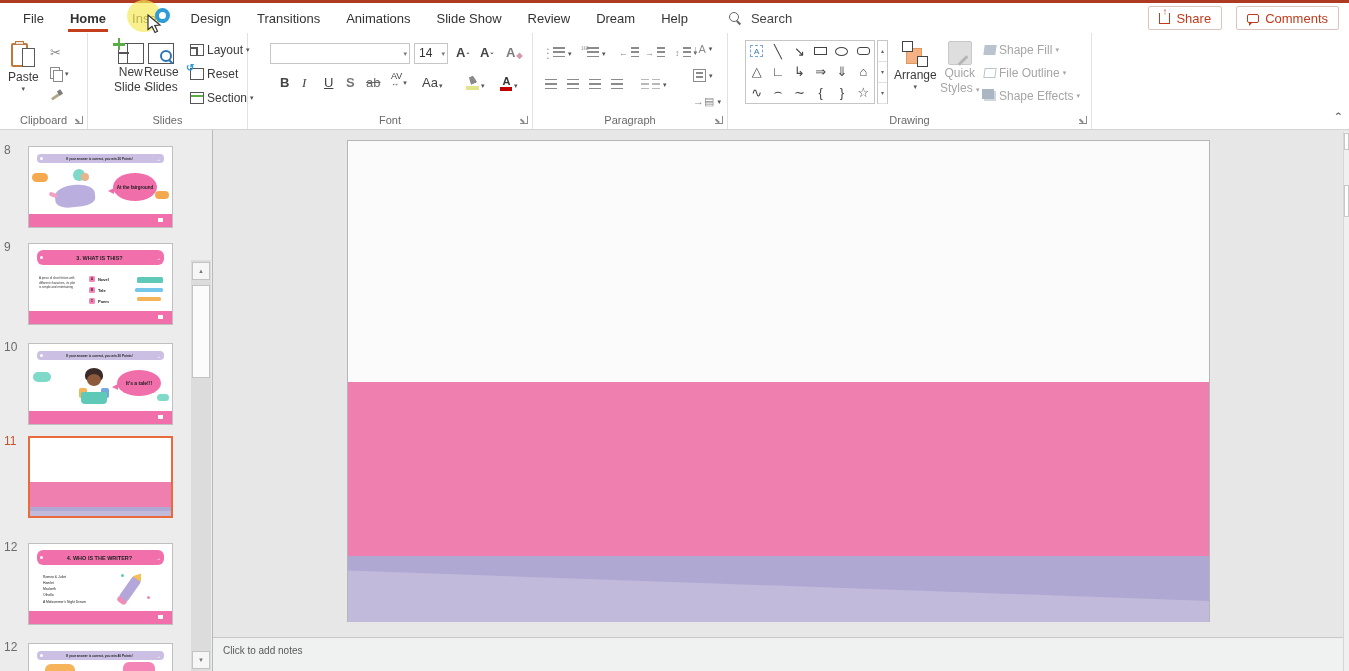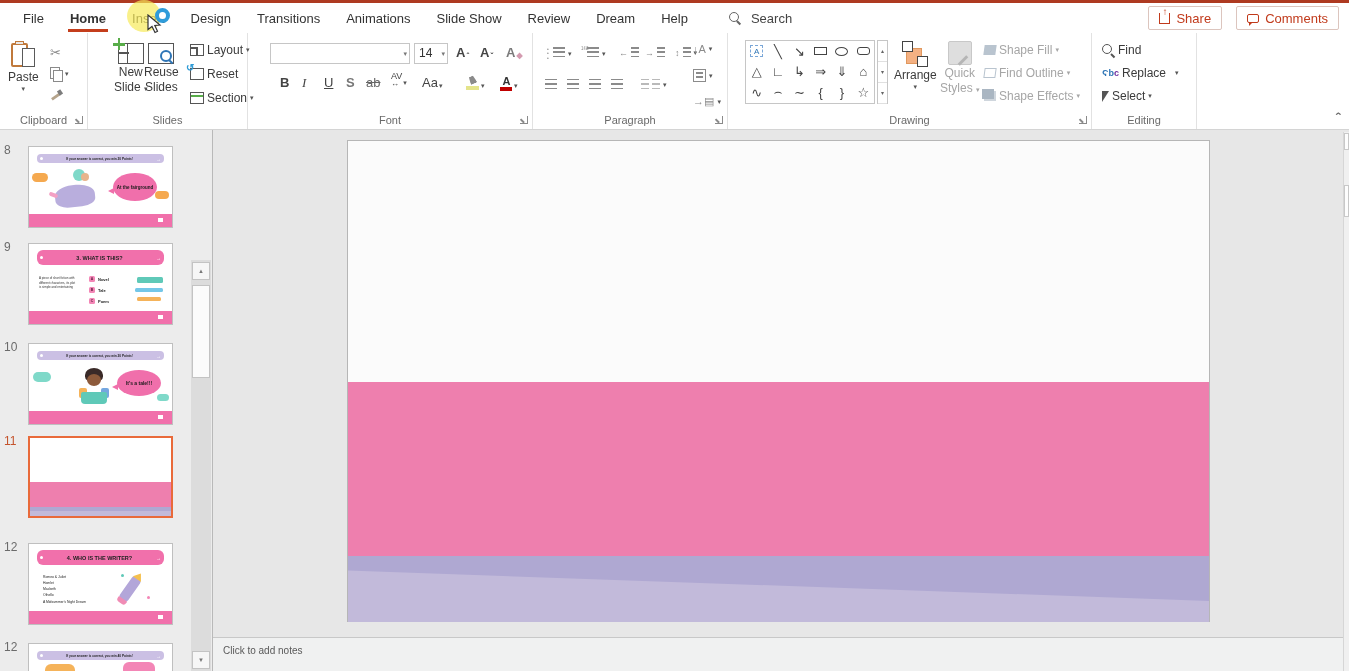--- a/index.html
+++ b/index.html
@@ -420,49 +420,32 @@
         <span>Quick</span>
         <span><span>Styles</span> <span class="dd" style="color:#a6a6a6;">▾</span></span>
       </div>
       <div class="btn gray" style="left:256px;top:10px;">
           <span class="i-sf"></span>
           <span>Shape Fill</span>
           <span class="dd" style="color:#a6a6a6;">▾</span>
         </div>
       <div class="btn gray" style="left:256px;top:33px;">
           <span class="i-so"></span>
-          <span>Find Outline</span>
+          <span>File Outline</span>
           <span class="dd" style="color:#a6a6a6;">▾</span>
         </div>
       <div class="btn gray" style="left:256px;top:56px;">
           <span class="i-se"></span>
           <span>Shape Effects</span>
           <span class="dd" style="color:#a6a6a6;">▾</span>
         </div>
       <span class="glabel">Drawing</span>
       <span class="launcher"></span>
     </div>
 
-    <div class="group" style="left:1092px;width:105px;">
-      <div class="btn" style="left:10px;top:10px;">
-          <span class="i-find"></span>
-          <span>Find</span>
-        </div>
-      <div class="btn" style="left:10px;top:33px;">
-          <span class="i-replace">Ϛb<em>c</em></span>
-          <span>Replace</span>
-          <span class="dd" style="margin-left:6px;">▾</span>
-        </div>
-      <div class="btn" style="left:10px;top:56px;">
-          <span class="i-cursor"></span>
-          <span>Select</span>
-          <span class="dd">▾</span>
-        </div>
-      <span class="glabel">Editing</span>
-    </div>
 
 
     <span class="collapse">⌃</span>
   </div>
 
   <aside class="thumbs">
 
     <span class="snum" style="top:13px;">8</span>
     <div class="thumb" style="top:16px;">
       <div class="tbanner">

